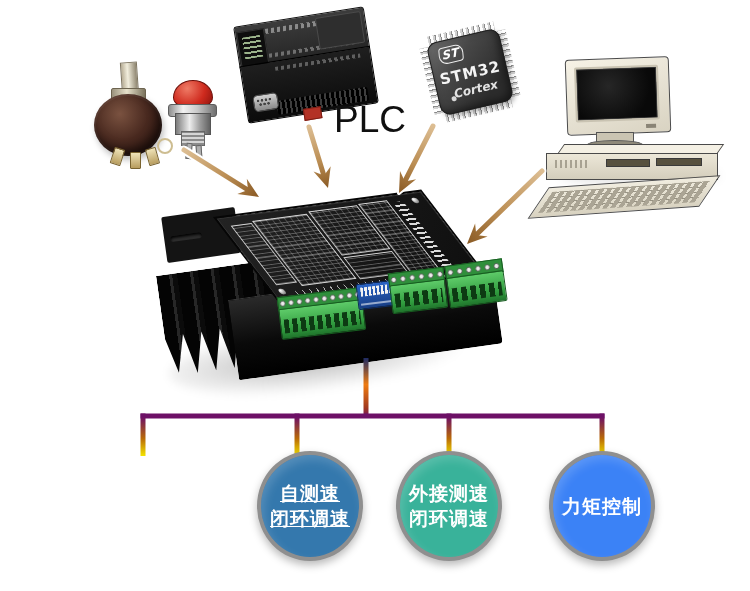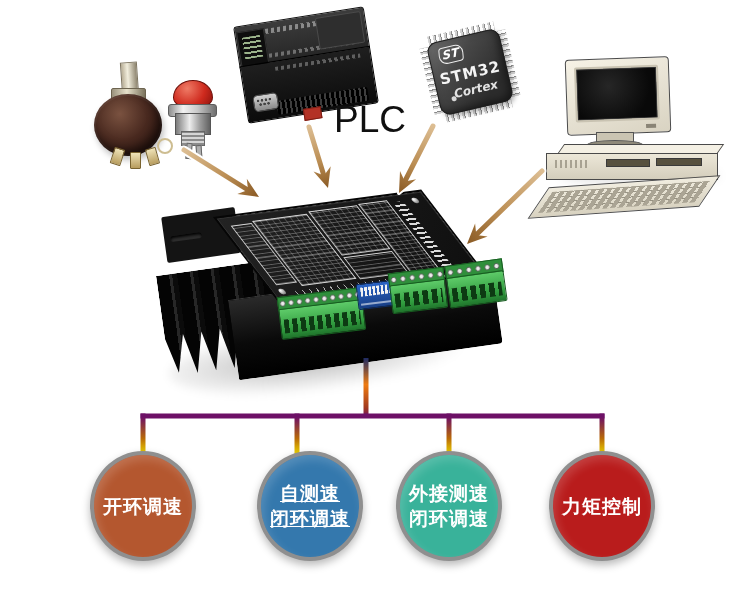--- a/index.html
+++ b/index.html
@@ -347,32 +347,28 @@
     <g>
       <line x1="366" y1="358" x2="366" y2="418" stroke="url(#stemG)" stroke-width="5"></line>
       <line x1="140.5" y1="416" x2="604.5" y2="416" stroke="#6d1066" stroke-width="5"></line>
       <line x1="143" y1="413.5" x2="143" y2="456" stroke="url(#dropG)" stroke-width="5"></line>
       <line x1="297" y1="413.5" x2="297" y2="456" stroke="url(#dropG)" stroke-width="5"></line>
       <line x1="449" y1="413.5" x2="449" y2="456" stroke="url(#dropG)" stroke-width="5"></line>
       <line x1="602" y1="413.5" x2="602" y2="456" stroke="url(#dropG)" stroke-width="5"></line>
     </g>
   </svg>
 
-  <div class="mode-circle mc1" style="background-color: rgb(180, 87, 47);">
-    <span>开环调速</span>
-      <span></span>
-  </div>
   <div class="mode-circle mc2" style="background-color: rgb(52, 120, 173);">
     <span>自测速</span>
       <span>闭环调速</span>
   </div>
   <div class="mode-circle mc3" style="background-color: rgb(57, 178, 154);">
     <span>外接测速</span>
       <span>闭环调速</span>
   </div>
-  <div class="mode-circle mc4" style="background-color: #b91c1c; text-align: right;">
+  <div class="mode-circle mc4" style="background-color: #3b82f6; text-align: right;">
     <span>力矩控制</span>
       <span></span>
   </div>
 
   <div class="lbl lbl-plc z7">PLC</div>
 
 </div>
 
 </body></html>

